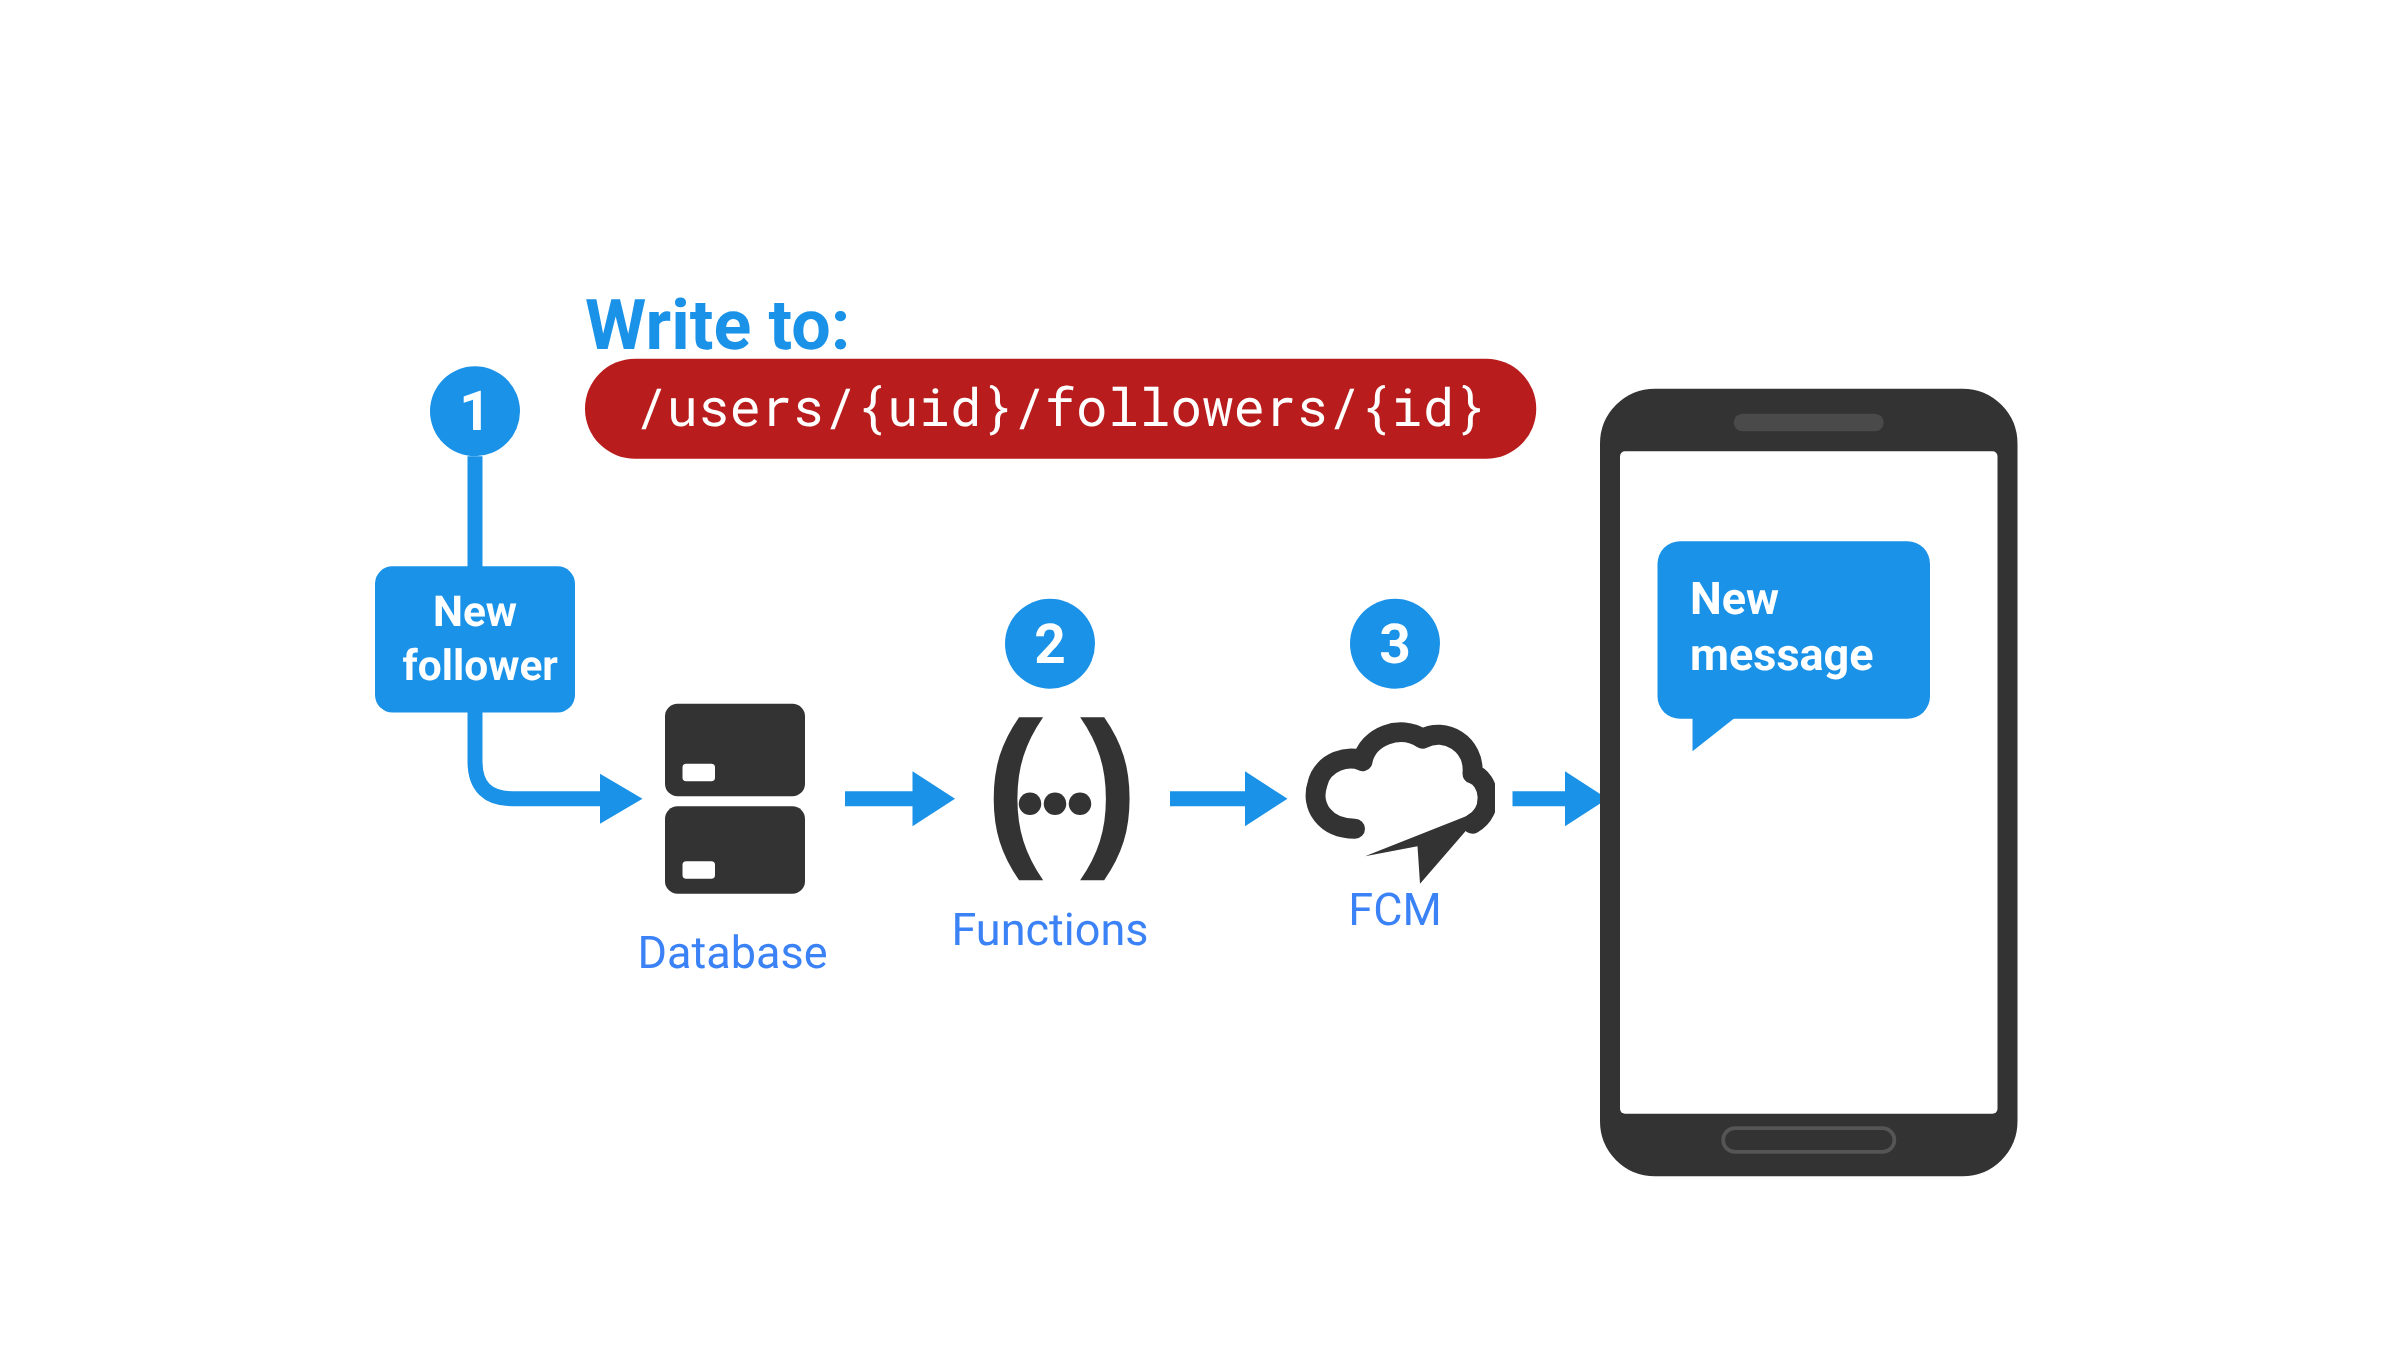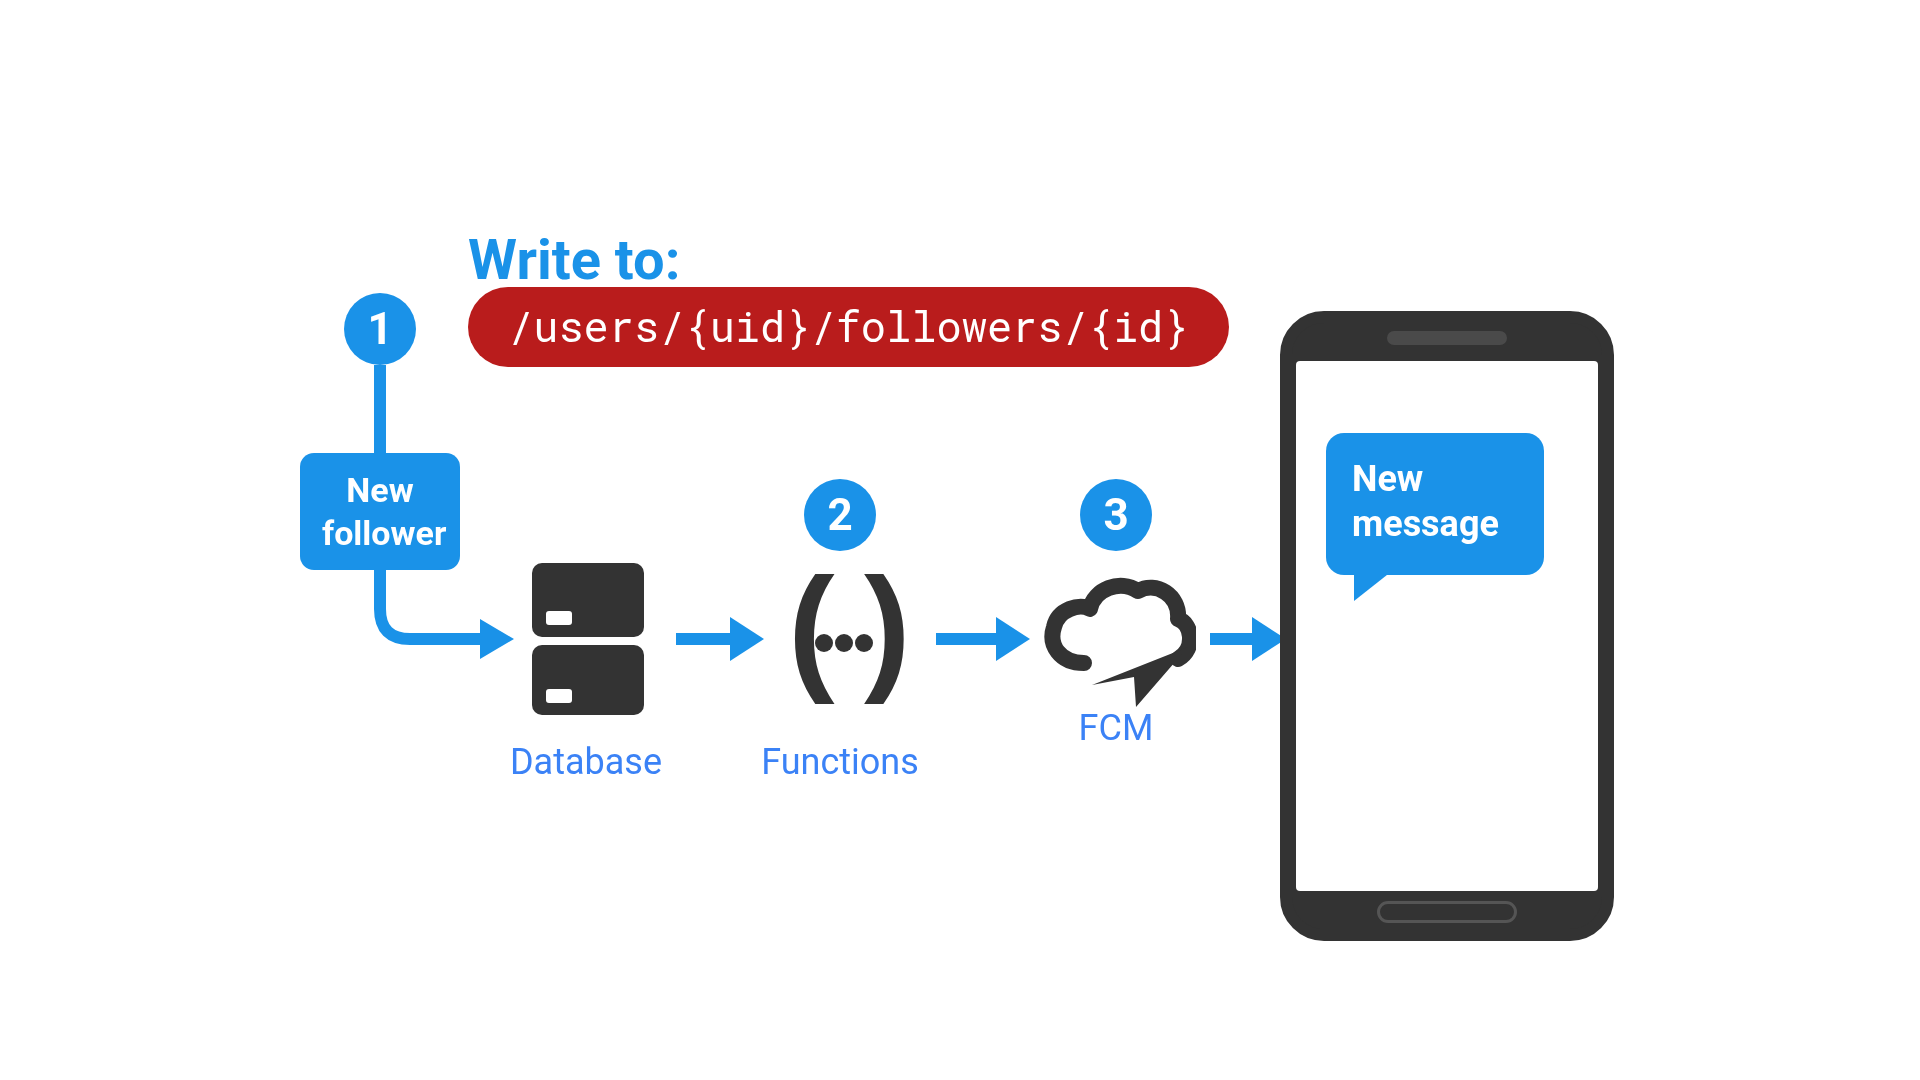--- a/index.html
+++ b/index.html
@@ -61,21 +61,21 @@
     padding: 16px 22px;
     border-radius: 14px;
     width: 160px;
   }
   .icon-label {
     color: #3b82f6;
     font-size: 36px;
     text-align: center;
   }
   .lbl-db { left: 246px; top: 606px; width: 200px; }
-  .lbl-fn { left: 500px; top: 606px; width: 200px; }
+  .lbl-fn { left: 500px; top: 588px; width: 200px; }
   .lbl-fcm { left: 776px; top: 572px; width: 200px; }
   
   .arrow-line {
     position: absolute;
     background: #1a92e8;
     height: 12px;
   }
   .arrow-head {
     position: absolute;
     width: 0; height: 0;

